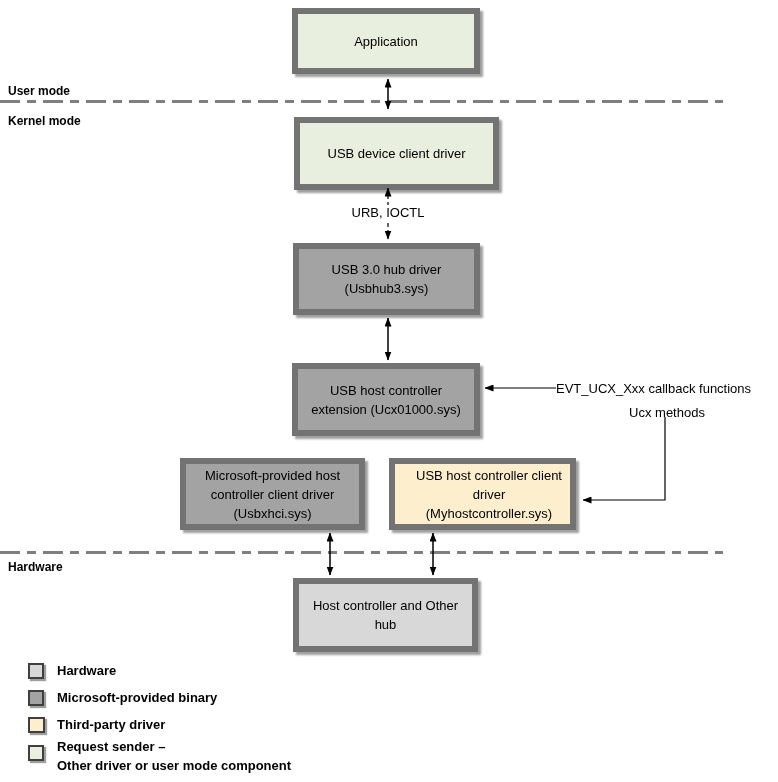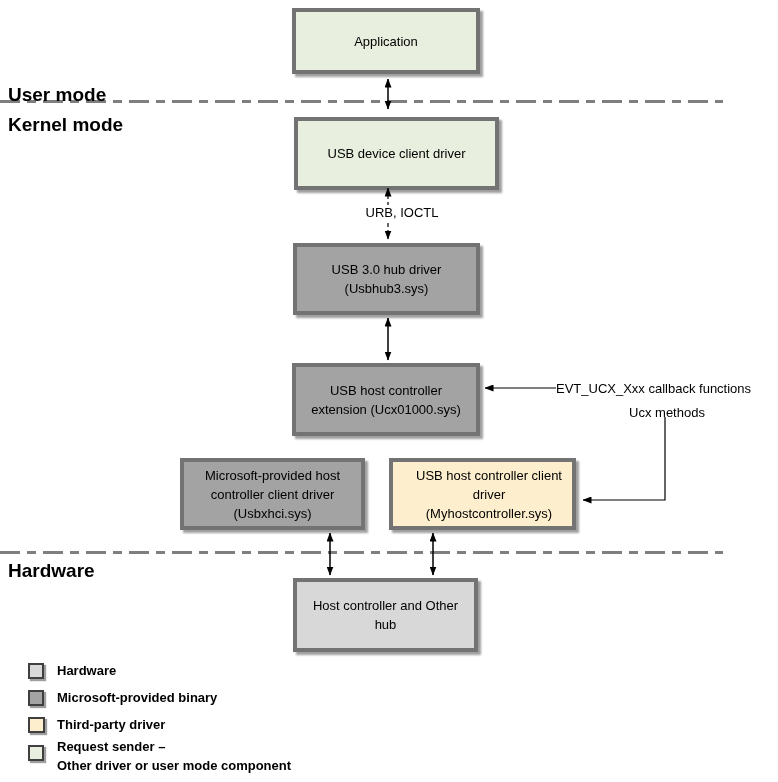--- a/index.html
+++ b/index.html
@@ -2,39 +2,39 @@
 <html><head>
 <meta charset="utf-8">
 <style>
   html,body{margin:0;padding:0;background:#ffffff;}
   #canvas{
     position:relative;width:778px;height:782px;background:#ffffff;overflow:hidden;
     font-family:"Liberation Sans", sans-serif;color:#000;
   }
   .box{
     position:absolute;box-sizing:border-box;
-    border:4px solid #737373;
+    border:6px solid #737373;
     box-shadow:3px 3px 2px #9f9f9f;
     display:flex;align-items:center;justify-content:center;
     text-align:center;font-size:13px;line-height:19px;
     white-space:pre-line;
   }
   .fill-green{background:#e9efde;}
   .fill-blue{background:#a3a3a3;}
   .fill-yellow{background:#fdeecd;padding-left:13px;}
   .fill-gray{background:#d8d8d8;}
   .separator{
     position:absolute;height:3px;left:0;width:723px;
     background:repeating-linear-gradient(90deg,#7f7f7f 0 20px,transparent 20px 27px,#7f7f7f 27px 36px,transparent 36px 43px);
   }
   .layer-label{
-    position:absolute;left:8px;font-size:19px;font-weight:bold;white-space:nowrap;
+    position:absolute;left:8px;font-size:12px;font-weight:bold;white-space:nowrap;
   }
   .annotation{
-    position:absolute;font-size:13px;line-height:16px;white-space:nowrap;z-index:5;margin-left:14px;
+    position:absolute;font-size:13px;line-height:16px;white-space:nowrap;z-index:5;
   }
   #urb-label{background:#ffffff;padding:0 3px;transform:translateX(-50%);}
   #evt-block{position:absolute;left:556px;top:381px;width:222px;z-index:5;font-size:13px;line-height:16px;}
   #evt-line1{white-space:nowrap;}
   #evt-line2{text-align:center;margin-top:8px;}
   #connector-layer{position:absolute;left:0;top:0;z-index:4;pointer-events:none;}
   .legend-swatch{
     position:absolute;left:28px;width:16px;height:16px;box-sizing:border-box;
     border:2px solid #3f3f3f;box-shadow:2px 2px 1px #9f9f9f;
   }

